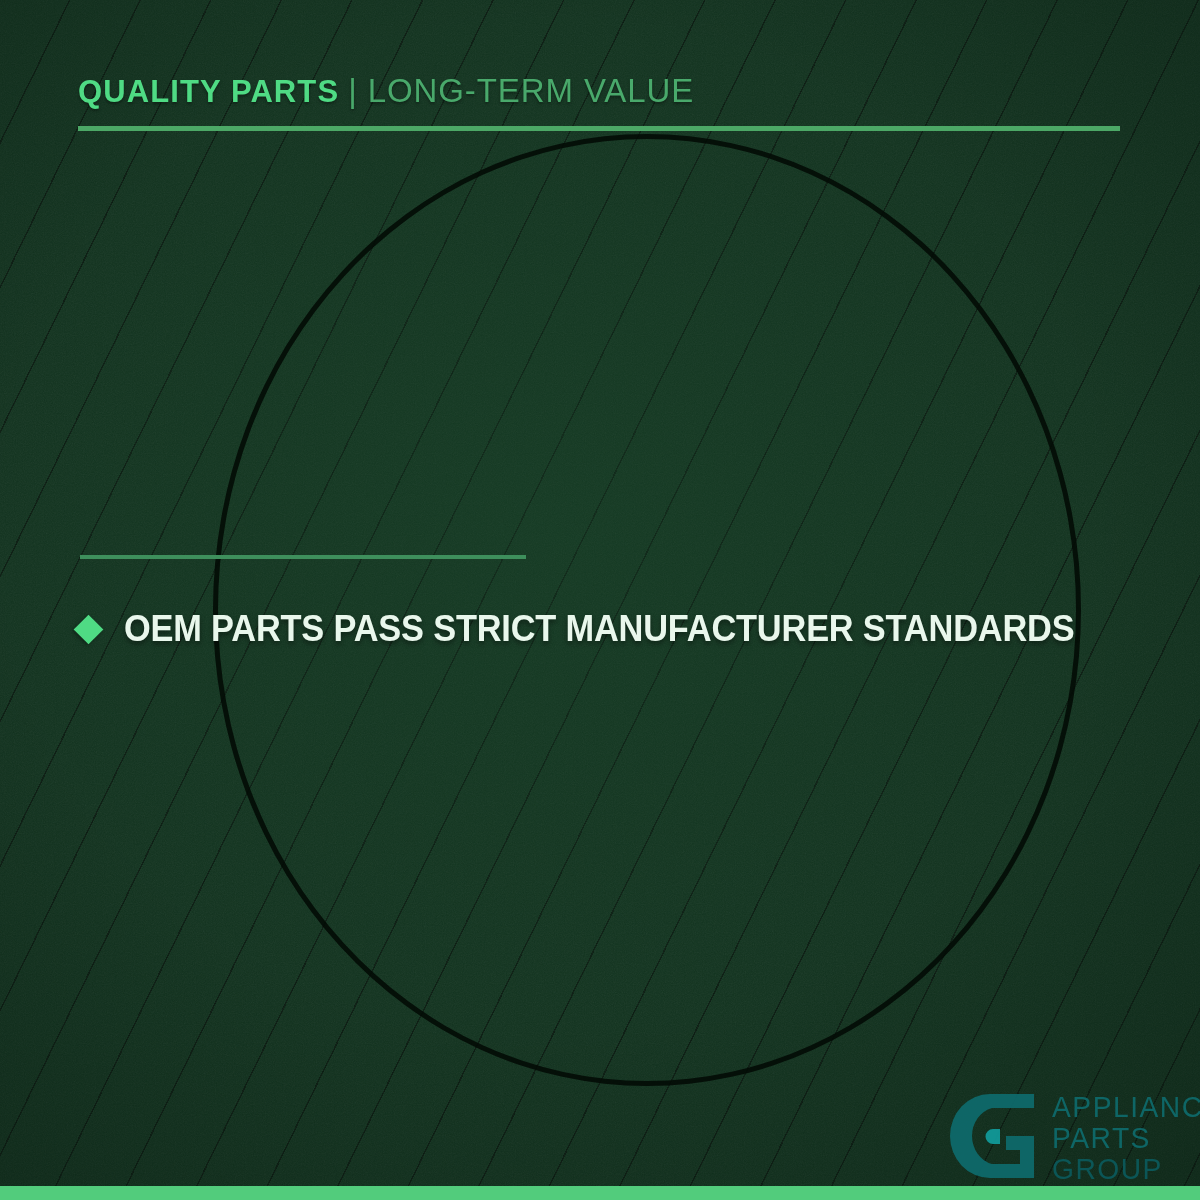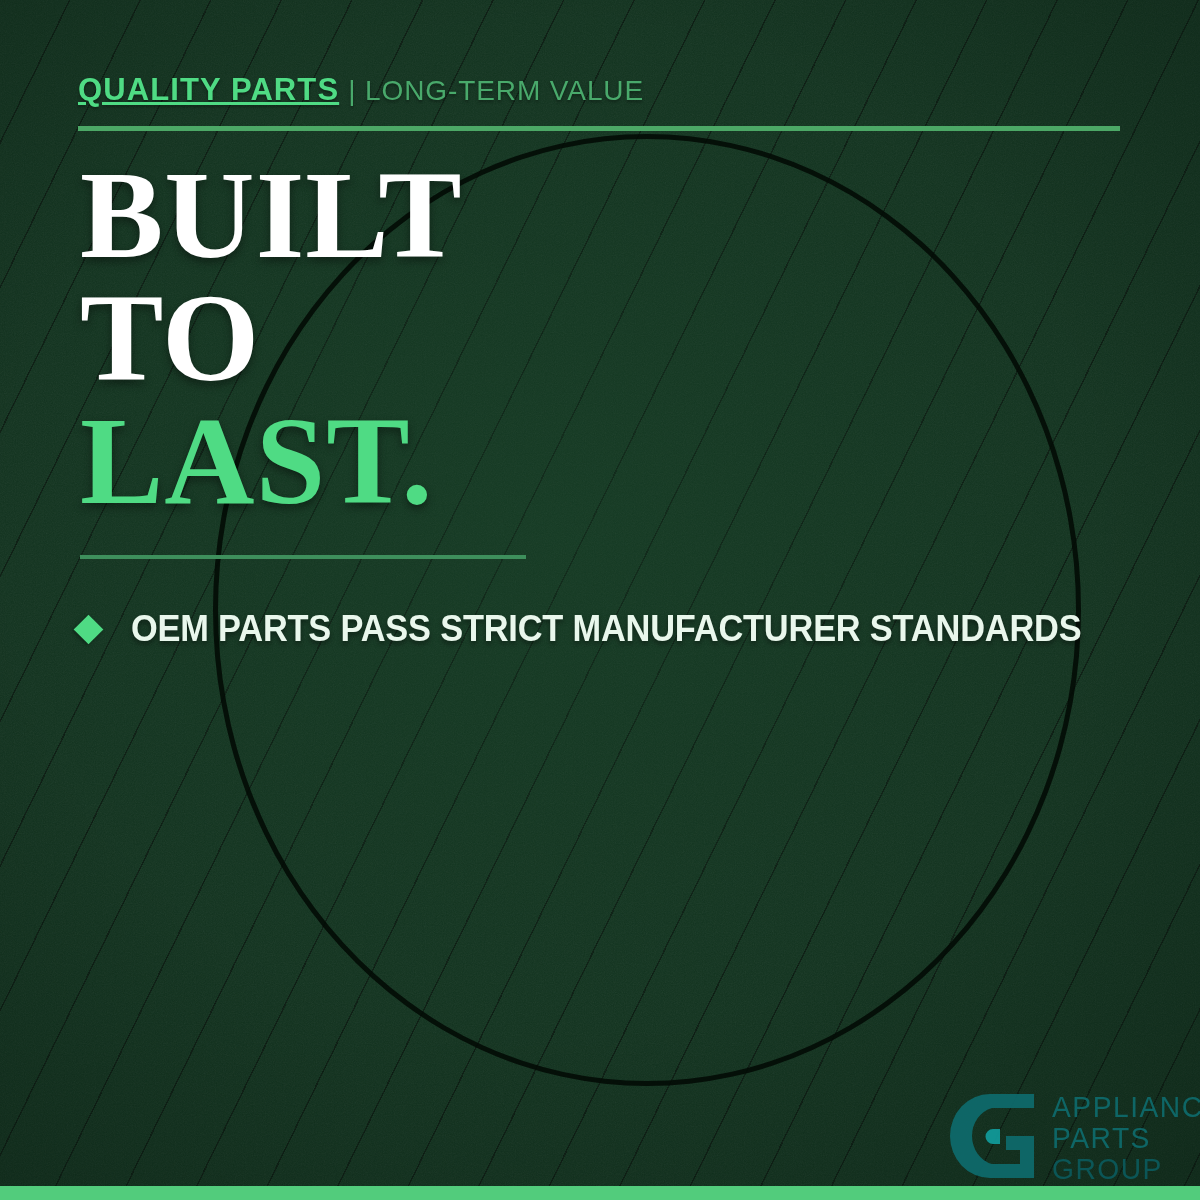--- a/index.html
+++ b/index.html
@@ -74,24 +74,23 @@
     top: 74px;
     white-space: nowrap;
     line-height: 1;
   }
   .eyebrow-strong {
     font-size: 31px;
     font-weight: bold;
     letter-spacing: 1.1px;
     color: #4FDB84;
     text-shadow: 0 2px 3px rgba(0,0,0,0.35);
-    text-decoration: underline;
   }
   .eyebrow-light {
-    font-size: 28px;
+    font-size: 33px;
     font-weight: normal;
     letter-spacing: 0.9px;
     color: #49A96B;
     margin-left: 9px;
     text-shadow: 0 2px 3px rgba(0,0,0,0.35);
   }
 
   .rule-top {
     position: absolute;
     left: 78px;
@@ -136,21 +135,20 @@
     position: absolute;
     left: 78px;
     top: 588px;
     width: 1080px;
   }
   .bullet-row {
     position: relative;
     height: 82px;
     display: flex;
     align-items: center;
-    gap: 7px;
   }
   .diamond {
     width: 21px;
     height: 21px;
     background: #4FDB84;
     transform: rotate(45deg);
     flex: 0 0 auto;
     margin-right: 25px;
     box-shadow: 0 2px 4px rgba(0,0,0,0.35);
   }
@@ -225,25 +223,20 @@
   <div class="deco-circle"></div>
 
   <div class="content">
 
     <div class="eyebrow">
       <span class="eyebrow-strong">QUALITY PARTS</span><span class="eyebrow-light">| LONG-TERM VALUE</span>
     </div>
 
     <div class="rule-top"></div>
 
-    <div class="headline">
-      <span class="hl-line hl-white">BUILT</span>
-      <span class="hl-line hl-white">TO</span>
-      <span class="hl-line hl-green">LAST.</span>
-    </div>
 
     <div class="rule-mid"></div>
 
     <div class="bullets">
 
       <div class="bullet-row">
         <span class="diamond"></span>
         <span class="bullet-text">OEM PARTS PASS STRICT MANUFACTURER STANDARDS</span>
       </div>
 

